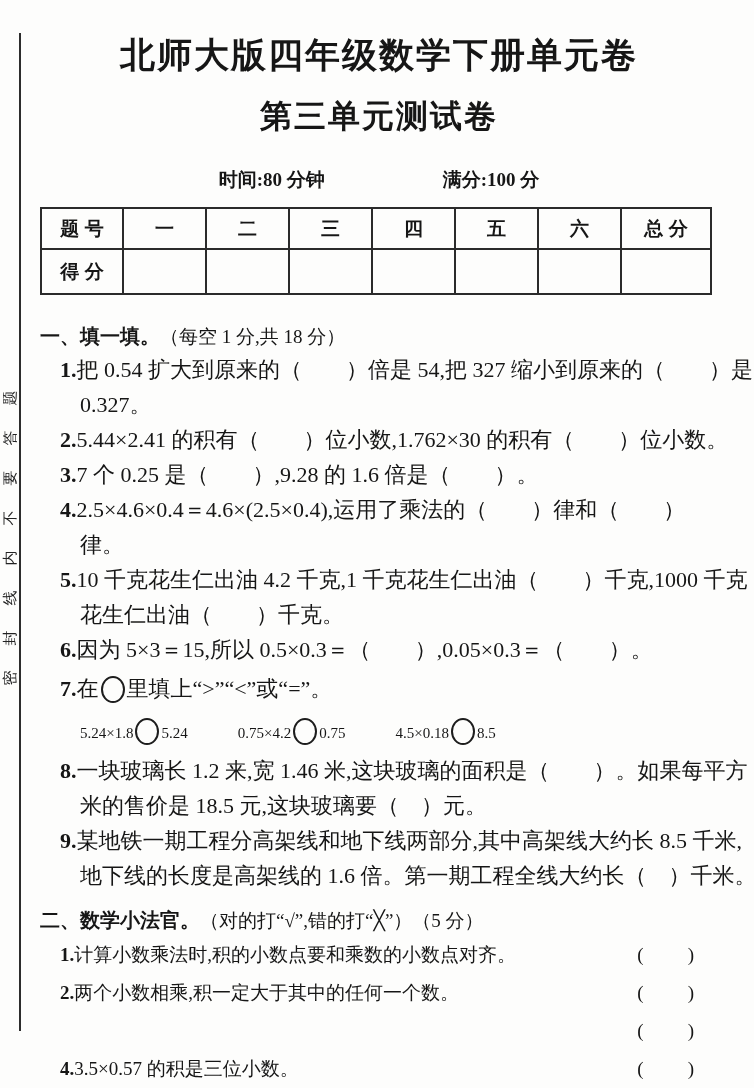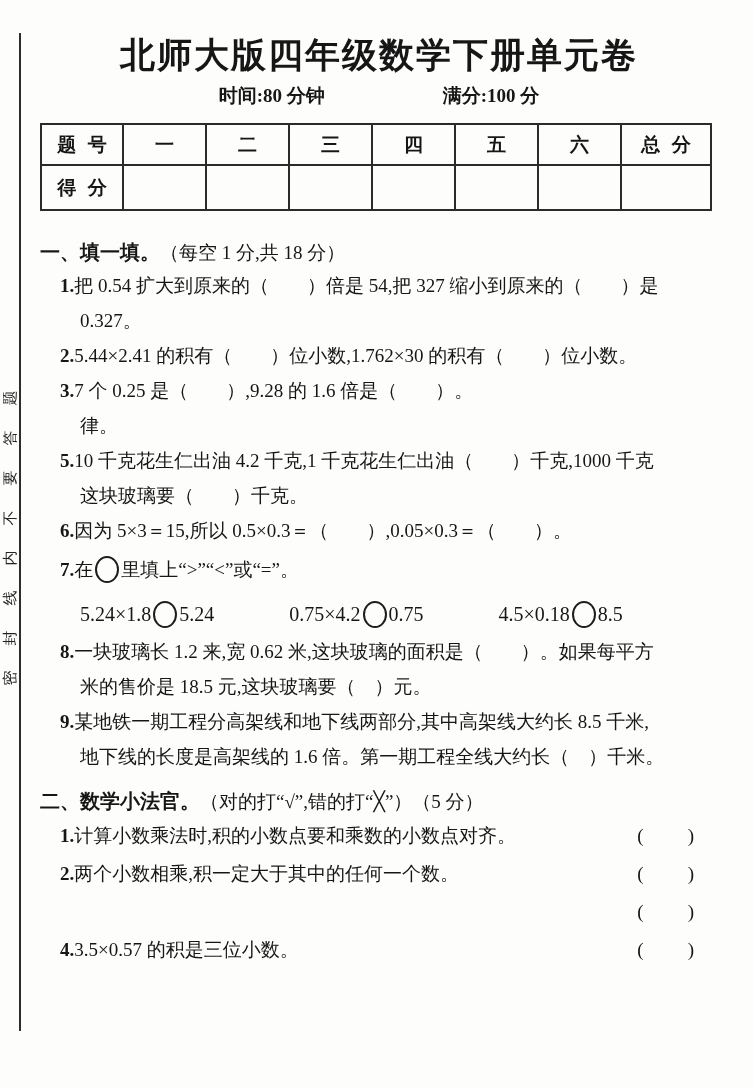--- a/index.html
+++ b/index.html
@@ -27,76 +27,77 @@
     margin-top:32px; text-align:center;
     font-size:35px; font-weight:bold; letter-spacing:2px;
     font-family:"Liberation Sans","DejaVu Sans",sans-serif;
   }
   .subtitle {
     margin-top:16px; text-align:center;
     font-size:32px; font-weight:bold; letter-spacing:2px;
     font-family:"Liberation Sans","DejaVu Sans",sans-serif;
   }
   .meta {
-    margin-top:4px; display:flex; justify-content:center; gap:118px;
+    margin-top:28px; display:flex; justify-content:center; gap:118px;
     font-size:19px; font-weight:bold;
   }
   table.score {
     margin-top:14px; width:672px;
     border-collapse:collapse; table-layout:fixed;
   }
   table.score td {
     border:2px solid #2b2b2b; text-align:center;
     font-size:19px; font-weight:bold; height:41px;
-    font-family:Liberation Mono, monospace;
+    font-family:Liberation Sans, sans-serif;
   }
   table.score tr.score-row td { height:45px;border-radius:17px; }
   table.score col.c-first { width:82px; }
   table.score col.c-last  { width:90px; }
 
   .sec-head { margin-top:26px; font-size:20px; line-height:30px; white-space:nowrap; }
   .sec-head .h {
     font-weight:bold;
     font-family:"Liberation Sans","DejaVu Sans",sans-serif;
     margin-top:28px;
   }
   .sec-head .note { font-size:19px; }
 
-  .q-line { font-size:19px; line-height:35px; white-space:nowrap; }
+  .q-line { font-size:22px; line-height:35px; white-space:nowrap; }
   .first { padding-left:20px; }
   .cont  { padding-left:40px; }
   .qno { font-weight:bold; }
 
   .q7-line { line-height:44px; }
   .circ {
     display:inline-block; width:24px; height:27px;
     border:2px solid #1d1d1d; border-radius:50%;
     vertical-align:-7px; margin:0 2px;
   }
   .compare-row {
-    display:flex; gap:75px;
+    display:flex; gap:50px;
     padding-left:40px; margin-top:2px;
-    font-size:20px; line-height:40px; white-space:nowrap;text-align:center;
+    font-size:15px; line-height:40px; white-space:nowrap;text-align:center;
   }
   .tf {
     display:flex; font-size:19px; line-height:38px;
     padding-left:20px; padding-right:22px; white-space:nowrap;gap:27px;
   }
   .tf .tf-blank { margin-left:auto; letter-spacing:2px; }
   .sec2-head { margin-top:12px; }
 </style>
 </head>
 <body>
 
 <div class="seal-rule"></div>
 <div class="seal-text">密封线内不要答题</div>
 
 <div class="content">
 
   <div class="title">北师大版四年级数学下册单元卷</div>
+  <div class="subtitle">第三单元测试卷</div>
 
   <div class="meta">
     <span>时间:80 分钟</span>
     <span>满分:100 分</span>
   </div>
 
   <table class="score">
     <colgroup>
       <col class="c-first">
         <col>
@@ -141,43 +142,46 @@
   <div class="q-line cont">0.327。</div>
 
   <div class="q-line first">
     <span class="qno">2.</span><span>5.44×2.41 的积有（　　）位小数,1.762×30 的积有（　　）位小数。</span>
   </div>
 
   <div class="q-line first">
     <span class="qno">3.</span><span>7 个 0.25 是（　　）,9.28 的 1.6 倍是（　　）。</span>
   </div>
 
+  <div class="q-line first">
+    <span class="qno">4.</span><span>2.5×4.6×0.4＝4.6×(2.5×0.4),运用了乘法的（　　）律和（　　）</span>
+  </div>
   <div class="q-line cont">律。</div>
 
   <div class="q-line first">
     <span class="qno">5.</span><span>10 千克花生仁出油 4.2 千克,1 千克花生仁出油（　　）千克,1000 千克</span>
   </div>
-  <div class="q-line cont">这块玻璃要（　　）千克。</div>
+  <div class="q-line cont">花生仁出油（　　）千克。</div>
 
   <div class="q-line first">
     <span class="qno">6.</span><span>因为 5×3＝15,所以 0.5×0.3＝（　　）,0.05×0.3＝（　　）。</span>
   </div>
 
   <div class="q-line first q7-line">
     <span class="qno">7.</span><span>在</span><span class="circ"></span><span>里填上“&gt;”“&lt;”或“=”。</span>
   </div>
 
   <div class="compare-row">
     <span><span>5.24×1.8</span><span class="circ"></span><span>5.24</span></span>
     <span><span>0.75×4.2</span><span class="circ"></span><span>0.75</span></span>
     <span><span>4.5×0.18</span><span class="circ"></span><span>8.5</span></span>
   </div>
 
   <div class="q-line first">
-    <span class="qno">8.</span><span>一块玻璃长 1.2 来,宽 0.62 米,这块玻璃的面积是（　　）。如果每平方</span>
+    <span class="qno">8.</span><span>一块玻璃长 1.2 来,宽 1.46 米,这块玻璃的面积是（　　）。如果每平方</span>
   </div>
   <div class="q-line cont">米的售价是 18.5 元,这块玻璃要（　）元。</div>
 
   <div class="q-line first">
     <span class="qno">9.</span><span>某地铁一期工程分高架线和地下线两部分,其中高架线大约长 8.5 千米,</span>
   </div>
   <div class="q-line cont">地下线的长度是高架线的 1.6 倍。第一期工程全线大约长（　）千米。</div>
 
   <div class="sec-head sec2-head">
     <span class="h">二、数学小法官。</span><span class="note">（对的打“√”,错的打“╳”）（5 分）</span>

